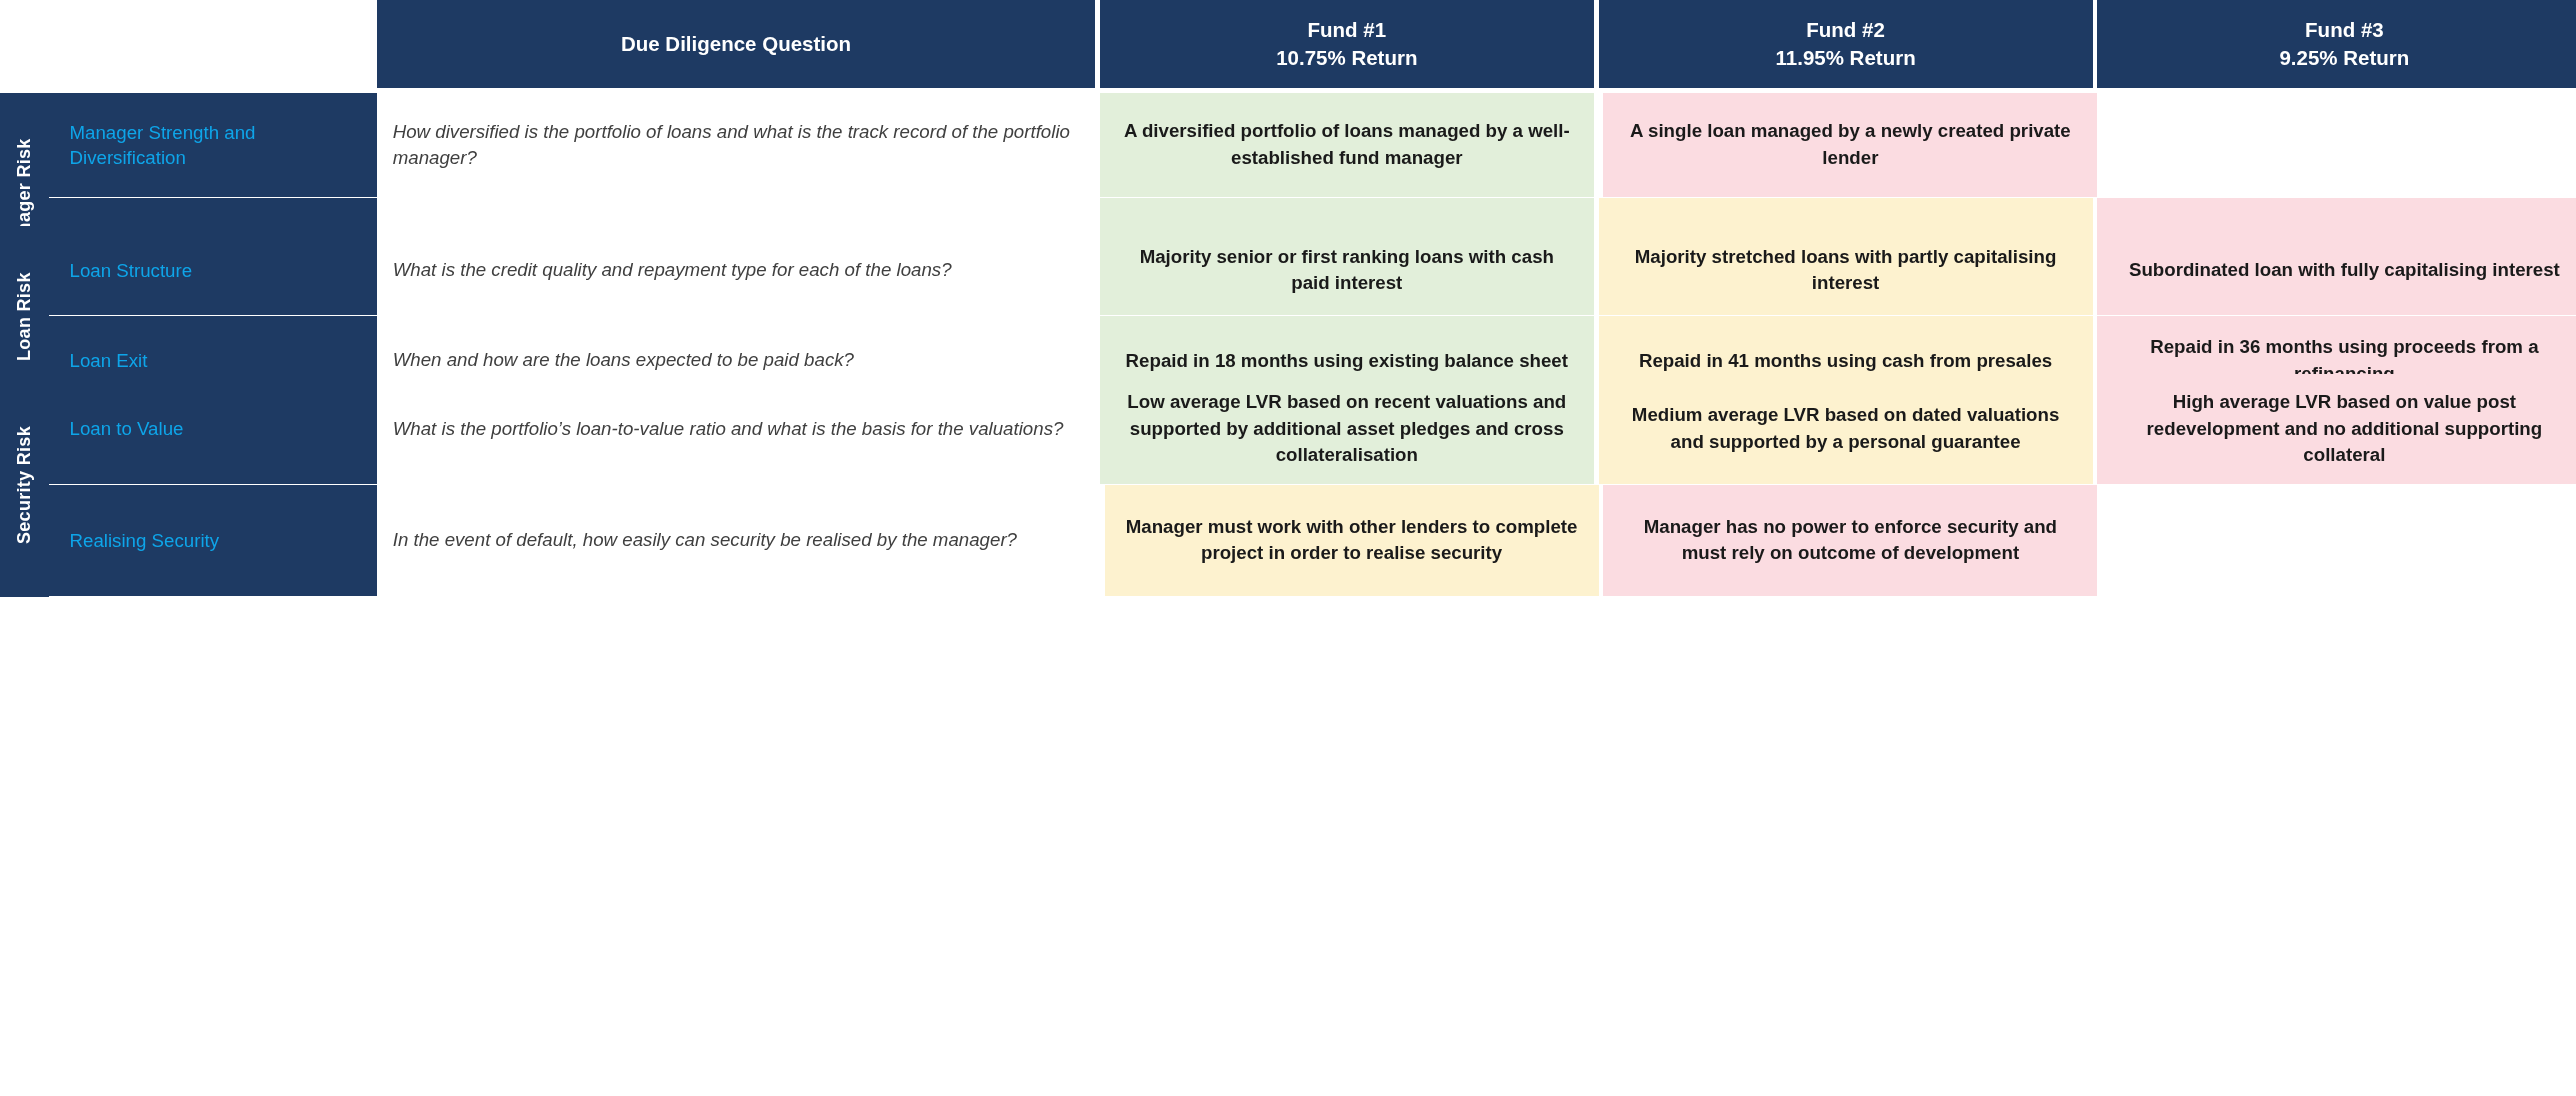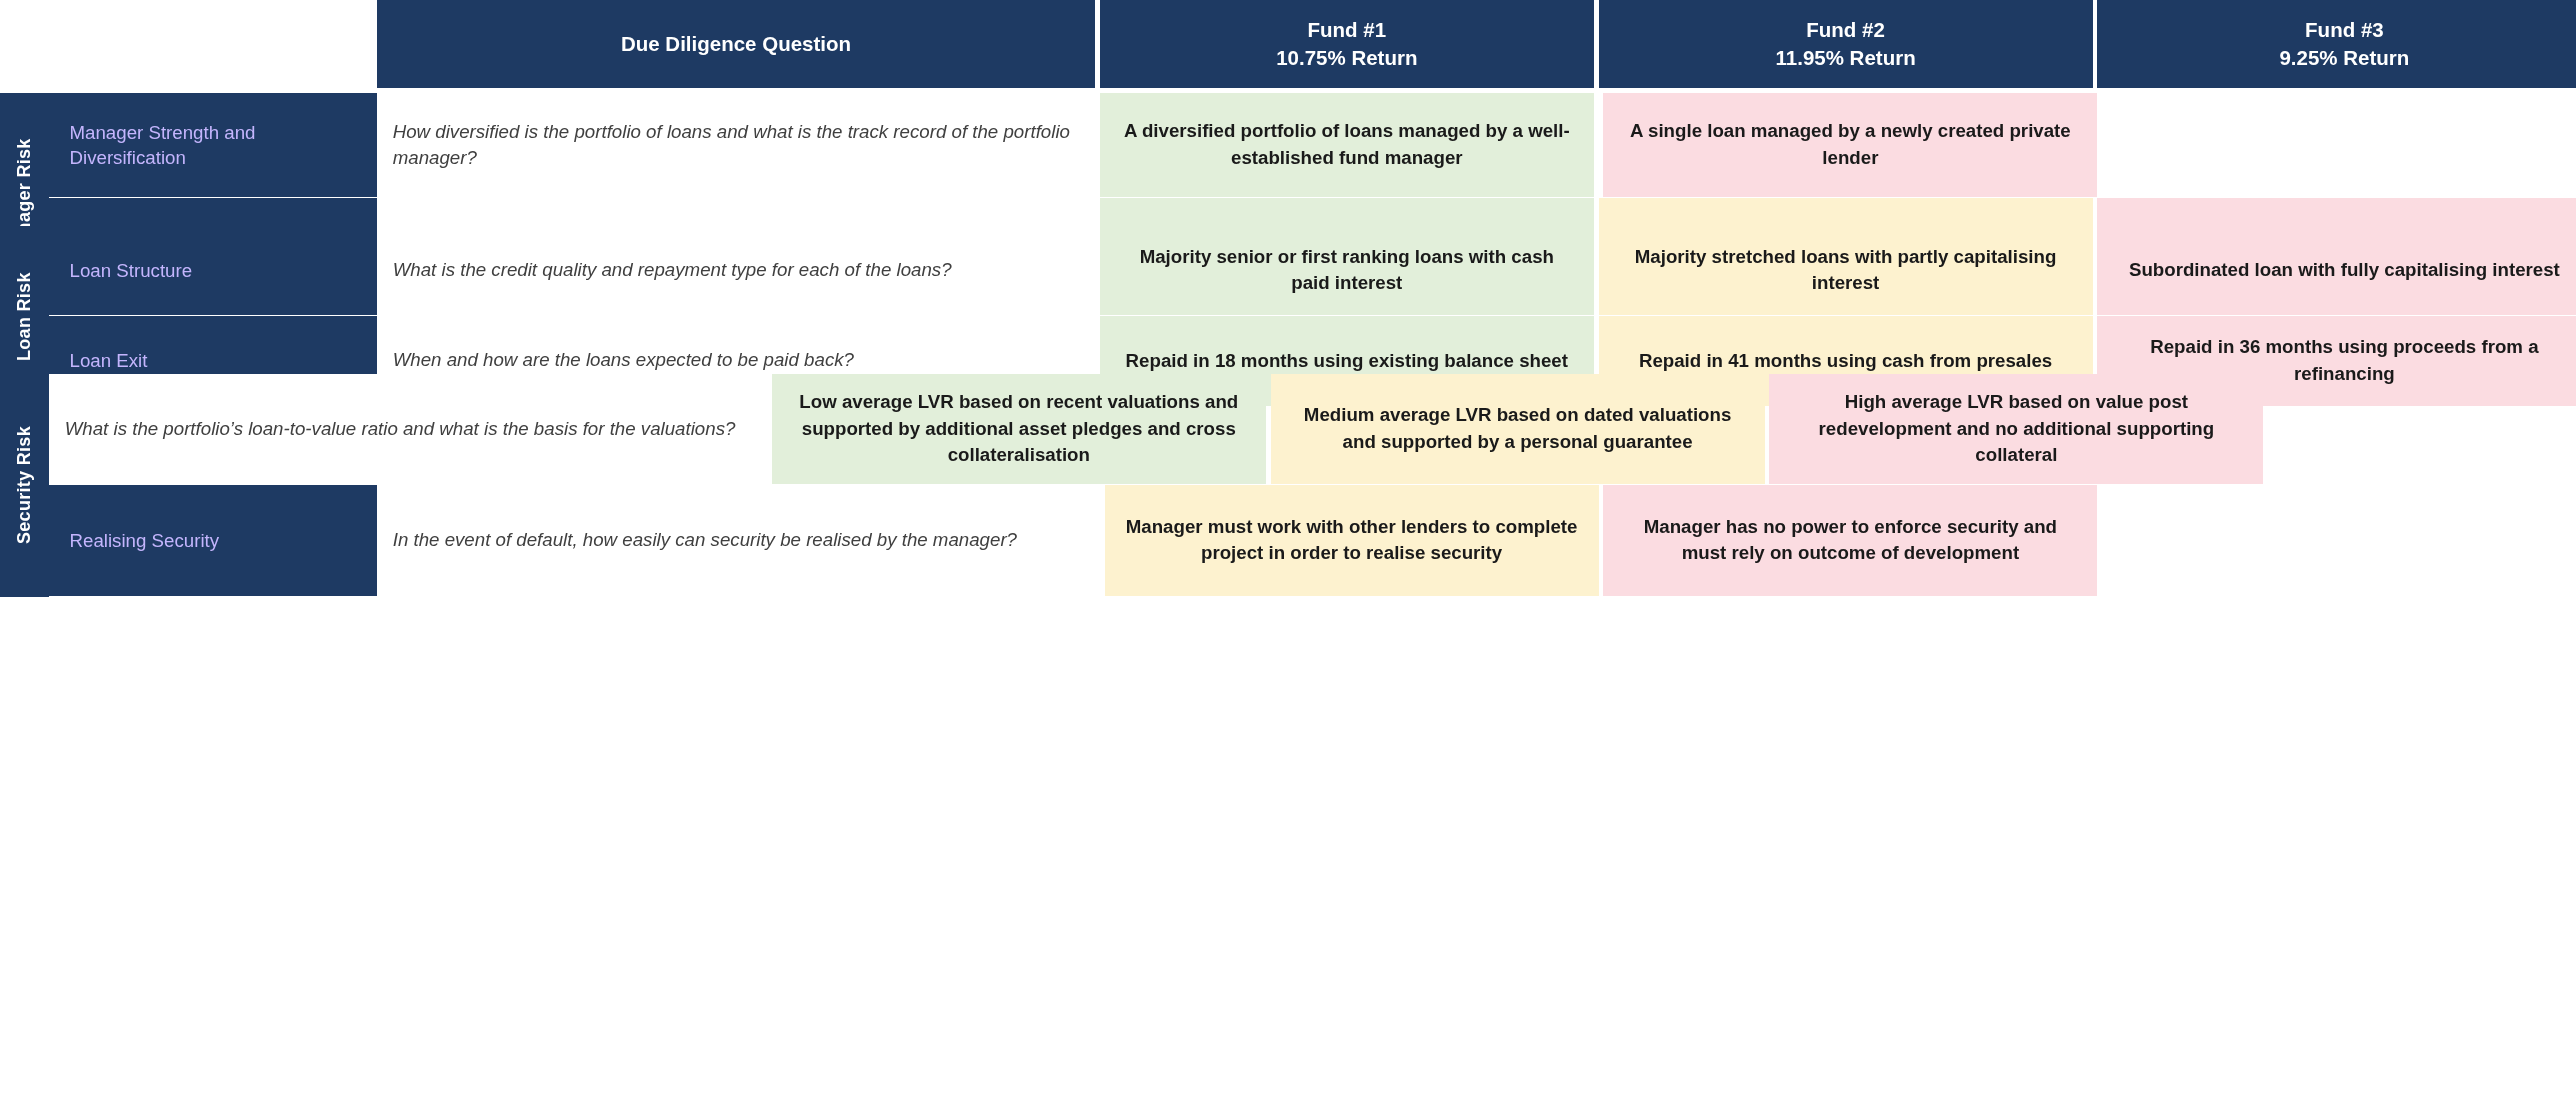--- a/index.html
+++ b/index.html
@@ -64,21 +64,21 @@
     transform: rotate(180deg);
     display: flex;
     align-items: center;
     justify-content: center;
     letter-spacing: 0.3px;
   }
 
   
   .sub {
     background: #1e3a63;
-    color: #c4b5fd;
+    color: #0ea5e9;
     font-size: 18.7px;
     display: flex;
     align-items: center;
     padding: 0 20.5px;
     line-height: 1.35;
     border-bottom: 1.8px solid #ffffff;
     box-sizing: border-box;
   }
   .sub.last { border-bottom: none; text-align: center; }
 
@@ -251,20 +251,23 @@
 
   <div class="block-gap"></div>
 
   <div class="grid">
     <div class="row" style="height:223px;">
       <div class="cat-col cat-tab" style="height:223px;">
         <span>Security Risk</span>
       </div>
       <div style="flex:1 1 auto;">
         <div class="row" style="height:111px;">
+          <div class="sub-col sub">
+            <span>Loan to Value</span>
+          </div>
           <div class="q-col q">
             <span>What is the portfolio’s loan-to-value ratio and what is the basis for the valuations?</span>
           </div>
           <div class="gap-col"></div>
           <div class="fund-col ans green">
             <span>Low average LVR based on recent valuations and supported by additional asset pledges and cross collateralisation</span>
           </div>
           <div class="gap-col"></div>
           <div class="fund-col ans yellow">
             <span>Medium average LVR based on dated valuations and supported by a personal guarantee</span>

